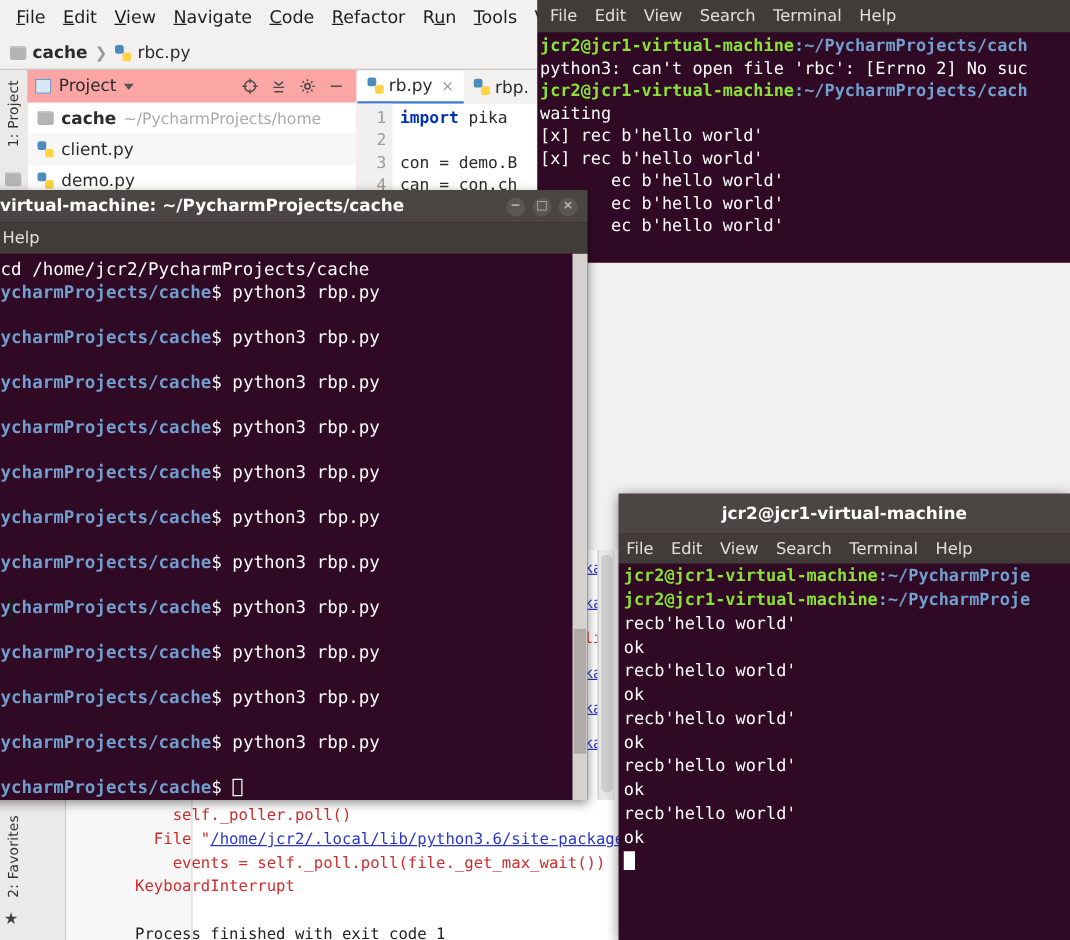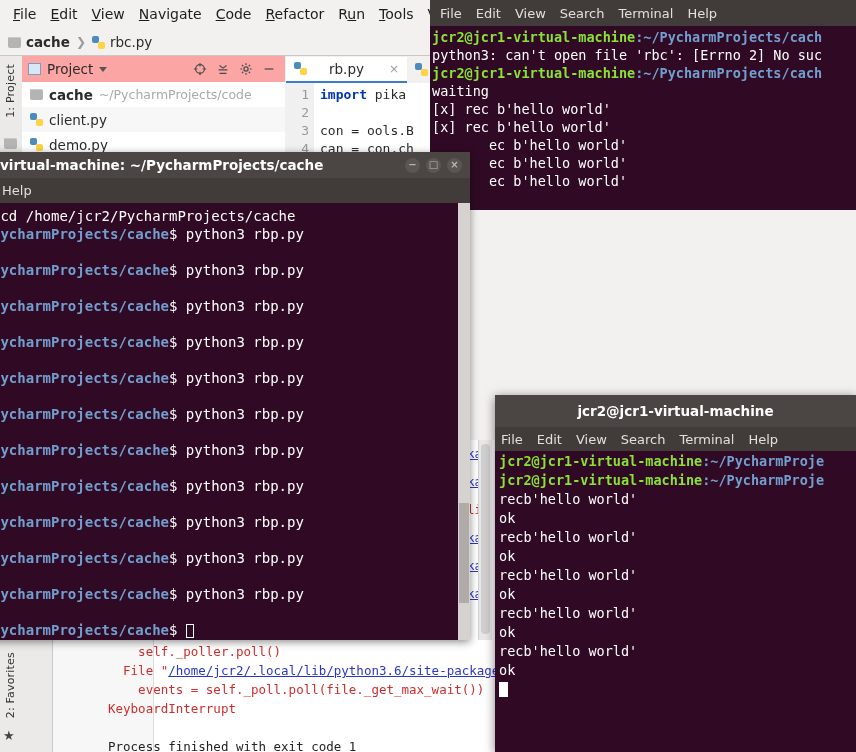--- a/index.html
+++ b/index.html
@@ -53,21 +53,21 @@
   .hdr-icons{margin-left:auto;display:flex;align-items:center;gap:9px;padding-right:3px;}
   .hdr-ic{width:14px;height:14px;color:#4a4a4a;}
   #proj-tree{left:0;top:26px;width:263px;height:74px;background:#ffffff;font-size:13.5px;}
   .tree-row{display:flex;align-items:center;height:25px;padding-left:8px;gap:6px;white-space:nowrap;}
   .tree-row.sel{background:#f7f7f7;}
   .tree-row .path{color:#a9a9a9;font-size:12.5px;font-weight:normal;}
   .tree-row.indent{}
 
   
   #tabs{left:286px;top:56px;width:195px;height:27px;background:#f2f1f0;display:flex;align-items:center;}
-  .tab{display:flex;align-items:center;gap:22px;padding:4px 8px;font-size:13.5px;white-space:nowrap;}
+  .tab{display:flex;align-items:center;gap:4px;padding:4px 8px;font-size:13.5px;white-space:nowrap;}
   .tab.active{background:#ffffff;border-bottom:2px solid #3d7cc9;}
   .tab .x{color:#9b9b9b;font-size:12px;margin-left:3px;}
 
   
   #editor{left:286px;top:83px;width:195px;height:73px;background:#ffffff;
     font-family:"DejaVu Sans Mono","Liberation Mono",monospace;font-size:13px;}
   #gutter{left:0;top:0;width:28px;height:73px;background:#f0f0f0;color:#999;
     text-align:right;padding-top:3px;box-sizing:border-box;}
   #gutter div{height:18px;line-height:18px;padding-right:5px;}
   #code{left:34px;top:3px;width:165px;height:70px;}
@@ -200,21 +200,21 @@
           </svg>
         <svg class="hdr-ic" viewBox="0 0 16 16">
           <path d="M3 8h10" stroke="#4a4a4a" stroke-width="1.4"></path>
           </svg>
       </span>
     </div>
     <div class="abs" id="proj-tree">
       <div class="tree-row">
         <span class="folder-ico"></span>
         <b>cache</b>
-        <span class="path">~/PycharmProjects/code</span>
+        <span class="path">~/PycharmProjects/home</span>
       </div>
       <div class="tree-row indent sel">
         <span class="py-ico">
             <i class="b"></i>
             <i class="y"></i>
           </span>
         <span>client.py</span>
       </div>
       <div class="tree-row indent">
         <span class="py-ico">
@@ -247,21 +247,21 @@
   <div class="abs" id="editor">
     <div class="abs" id="gutter">
       <div>1</div>
       <div>2</div>
       <div>3</div>
       <div>4</div>
     </div>
     <div class="abs" id="code">
       <div><span class="kw">import</span><span> pika</span></div>
       <div><span></span></div>
-      <div><span>con = ools.B</span></div>
+      <div><span>con = demo.B</span></div>
       <div><span>can = con.ch</span></div>
     </div>
   </div>
 
   <div class="abs" id="ide-console-mid">
     <div><a>ika,</a></div>
     <div><a>ika,</a></div>
     <div><span> li</span></div>
     <div><a>ika,</a></div>
     <div><a>ika,</a></div>

